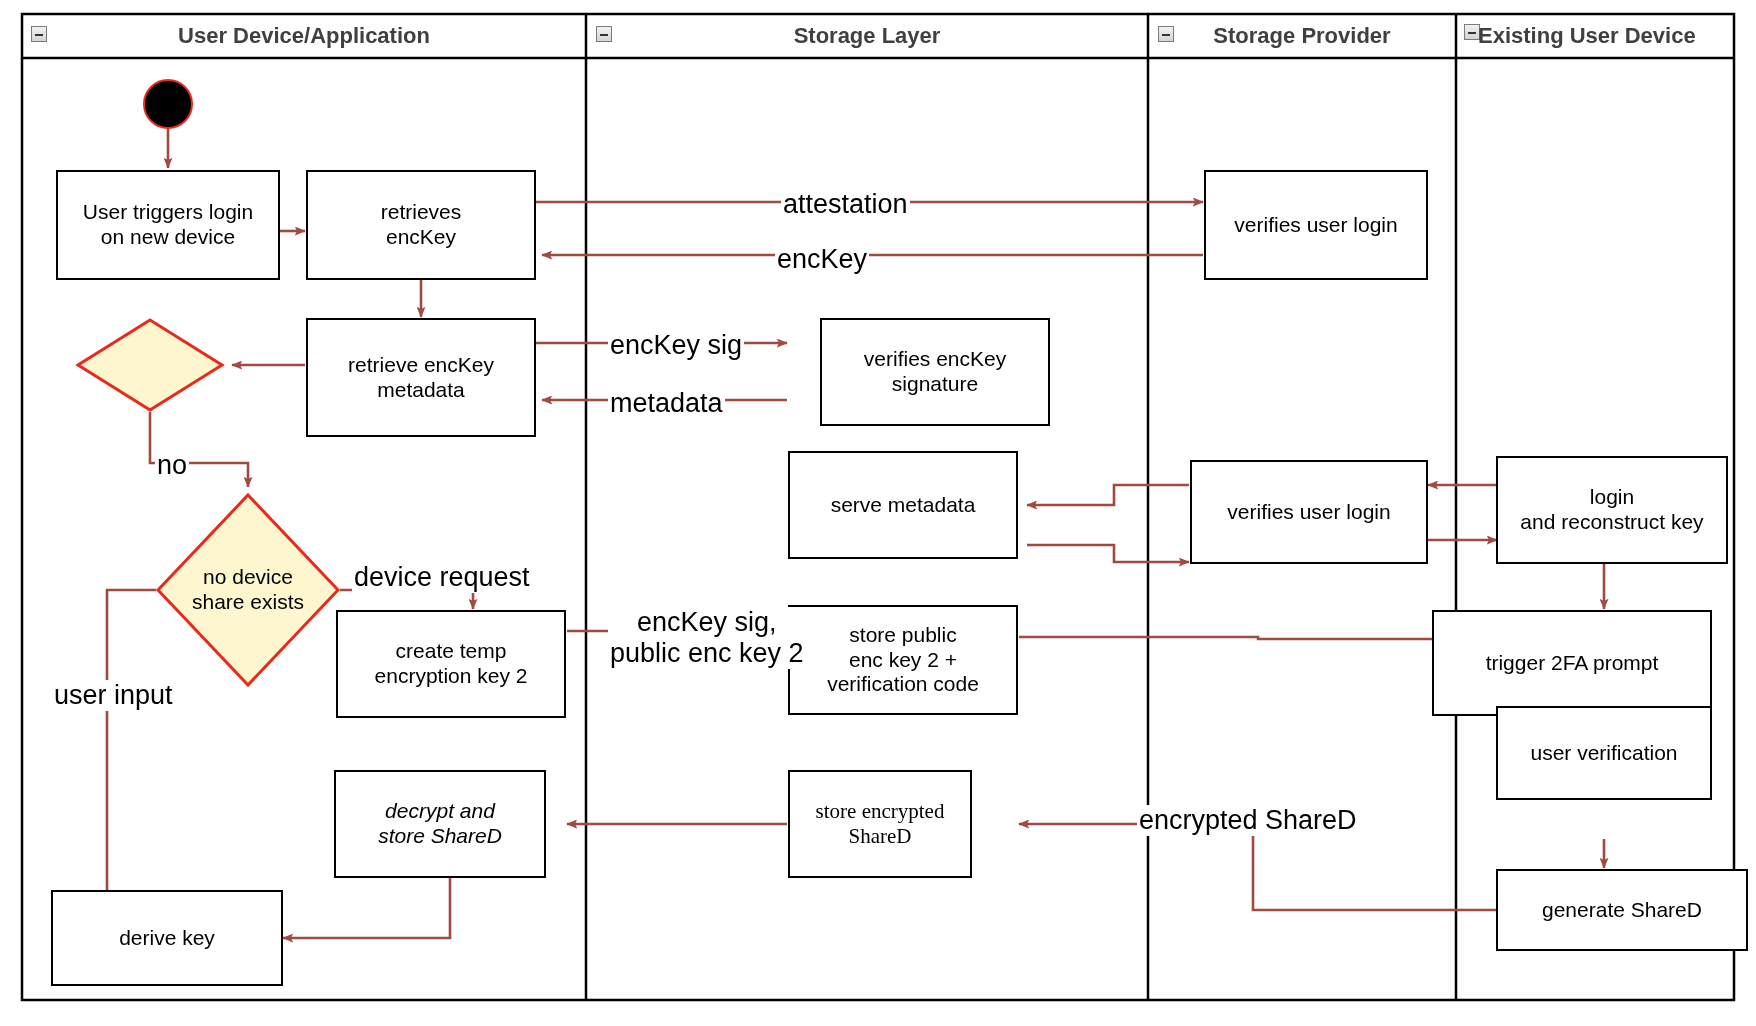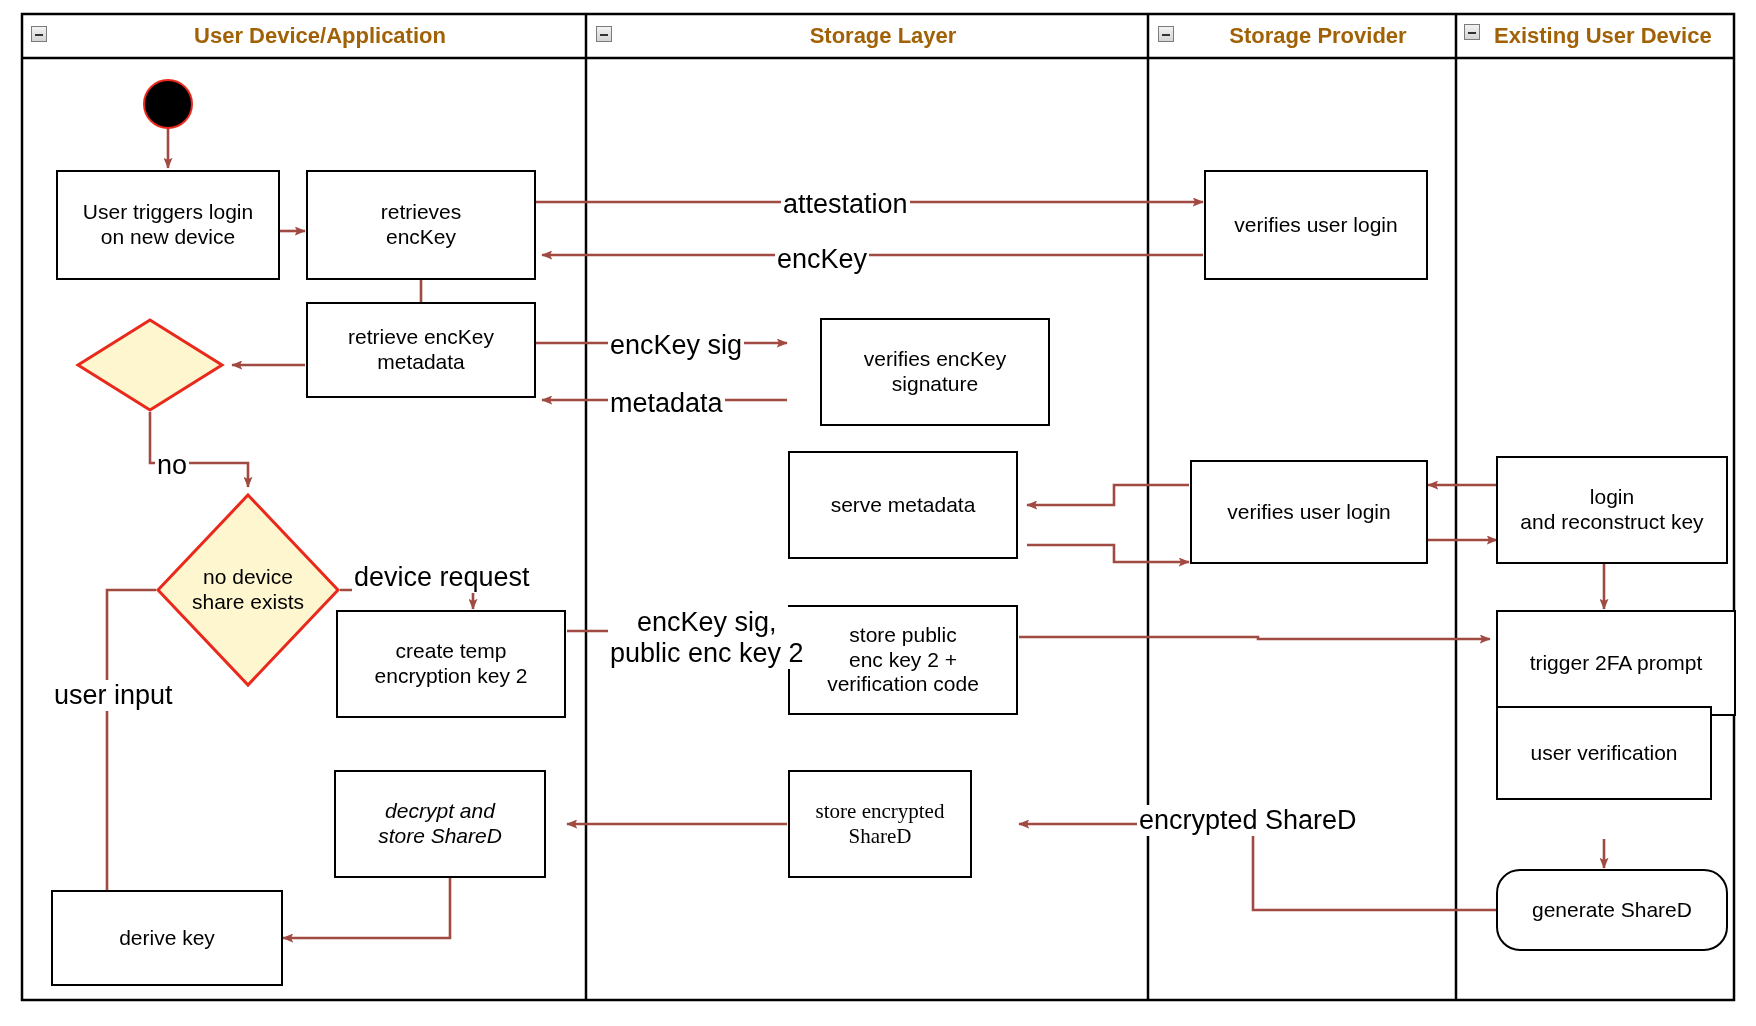--- a/index.html
+++ b/index.html
@@ -37,25 +37,24 @@
   .lane-header-rule {
     stroke: #000000;
     stroke-width: 2.5;
   }
   
   .lane-title {
     position: absolute;
     font-family: "Liberation Sans", sans-serif;
     font-weight: bold;
     font-size: 22px;
-    color: #a16207;
+    color: #404040;
     text-align: center;
     line-height: 1;
     white-space: nowrap;
-    padding-left: 16px;
   }
   
   .collapse-box {
     position: absolute;
     width: 16px;
     height: 16px;
     border: 1px solid #7b7b7b;
     background: linear-gradient(180deg,#f2f2f2 0%,#d4d4d4 100%);
     box-sizing: border-box;
   }
@@ -221,21 +220,21 @@
   <div class="lane-title" style="left:1478px; top:25px; width:256px; text-align:left;">Existing User Device</div>
 
   <div class="start-node" style="left:143px; top:79px; width:50px; height:50px;"></div>
 
   <div class="node" style="left:56px; top:170px; width:224px; height:110px;">User triggers login
 on new device</div>
 
   <div class="node" style="left:306px; top:170px; width:230px; height:110px;">retrieves
 encKey</div>
 
-  <div class="node" style="left:306px; top:302px; width:230px; height:96px;">retrieve encKey
+  <div class="node" style="left:306px; top:318px; width:230px; height:119px;">retrieve encKey
 metadata</div>
 
 
   <div class="diamond-label" style="left:166px; top:545px; width:164px; height:90px;">no device
 share exists</div>
 
   <div class="node" style="left:336px; top:610px; width:230px; height:108px;">create temp
 encryption key 2</div>
 
   <div class="node" style="left:334px; top:770px; width:212px; height:108px;font-style:italic;">decrypt and
@@ -255,25 +254,25 @@
   <div class="node" style="left:788px; top:770px; width:184px; height:108px;font-family:Liberation Serif, serif;">store encrypted
 ShareD</div>
 
   <div class="node" style="left:1204px; top:170px; width:224px; height:110px;">verifies user login</div>
 
   <div class="node" style="left:1190px; top:460px; width:238px; height:104px;">verifies user login</div>
 
   <div class="node" style="left:1496px; top:456px; width:232px; height:108px;">login
 and reconstruct key</div>
 
-  <div class="node" style="left:1496px; top:610px; width:240px; height:106px;">trigger 2FA prompt</div>
+  <div class="node" style="left:1432px; top:610px; width:280px; height:106px;">trigger 2FA prompt</div>
 
   <div class="node" style="left:1496px; top:706px; width:216px; height:94px;">user verification</div>
 
-  <div class="node" style="left:1496px; top:869px; width:232px; height:82px;border-radius:24px;">generate ShareD</div>
+  <div class="node" style="left:1496px; top:869px; width:252px; height:82px;">generate ShareD</div>
 
   <div class="edge-label" style="left:781px; top:189px;">attestation</div>
 
   <div class="edge-label" style="left:775px; top:244px;">encKey</div>
 
   <div class="edge-label" style="left:608px; top:330px;">encKey sig</div>
 
   <div class="edge-label" style="left:608px; top:388px;">metadata</div>
 
   <div class="edge-label" style="left:155px; top:450px;">no</div>

